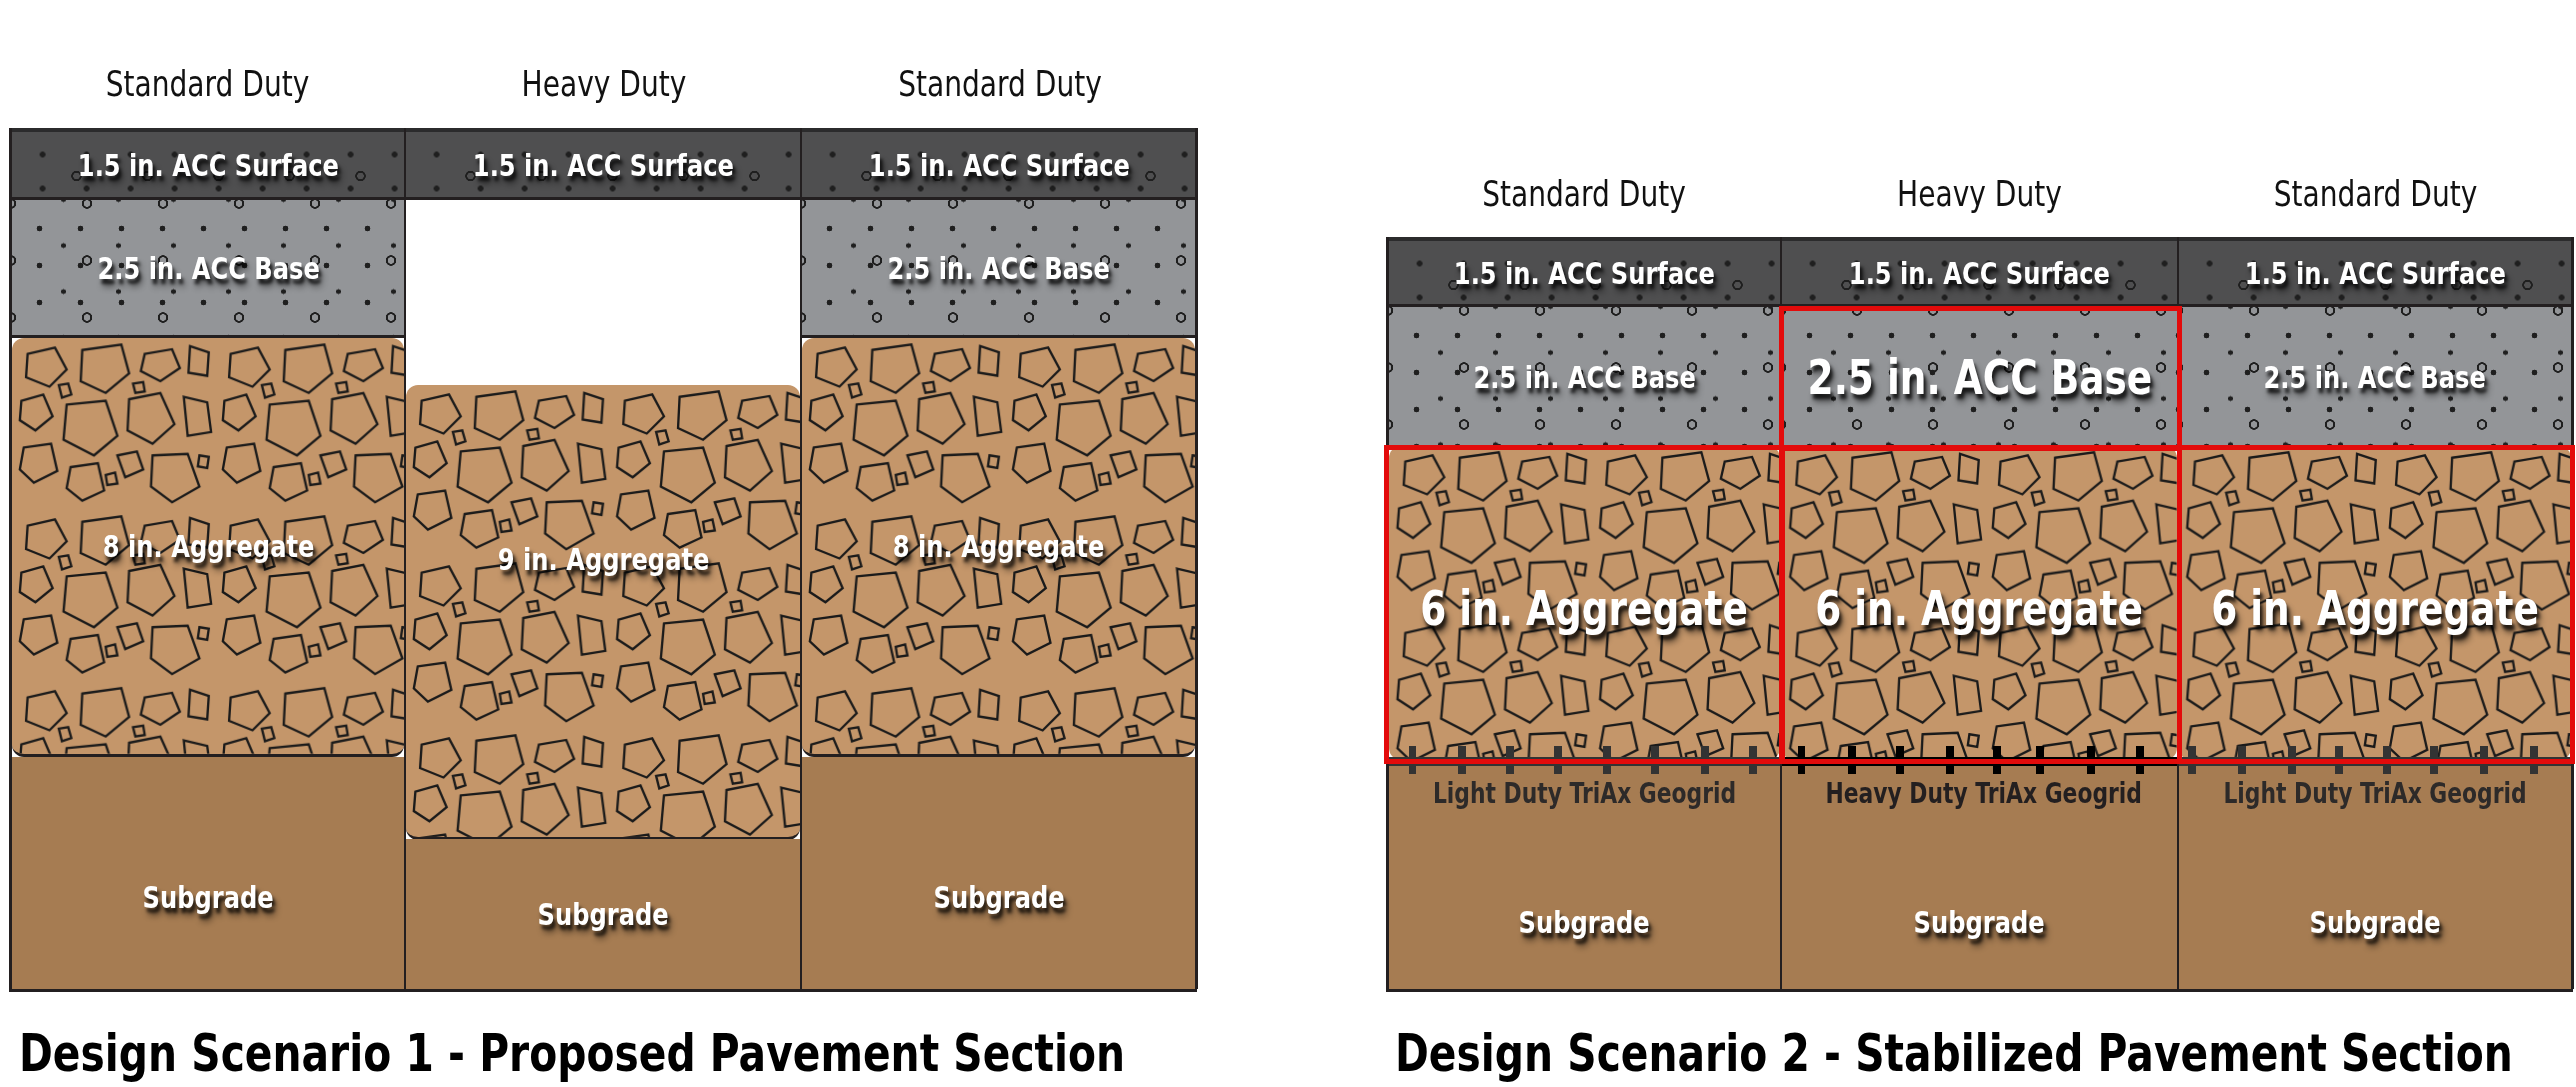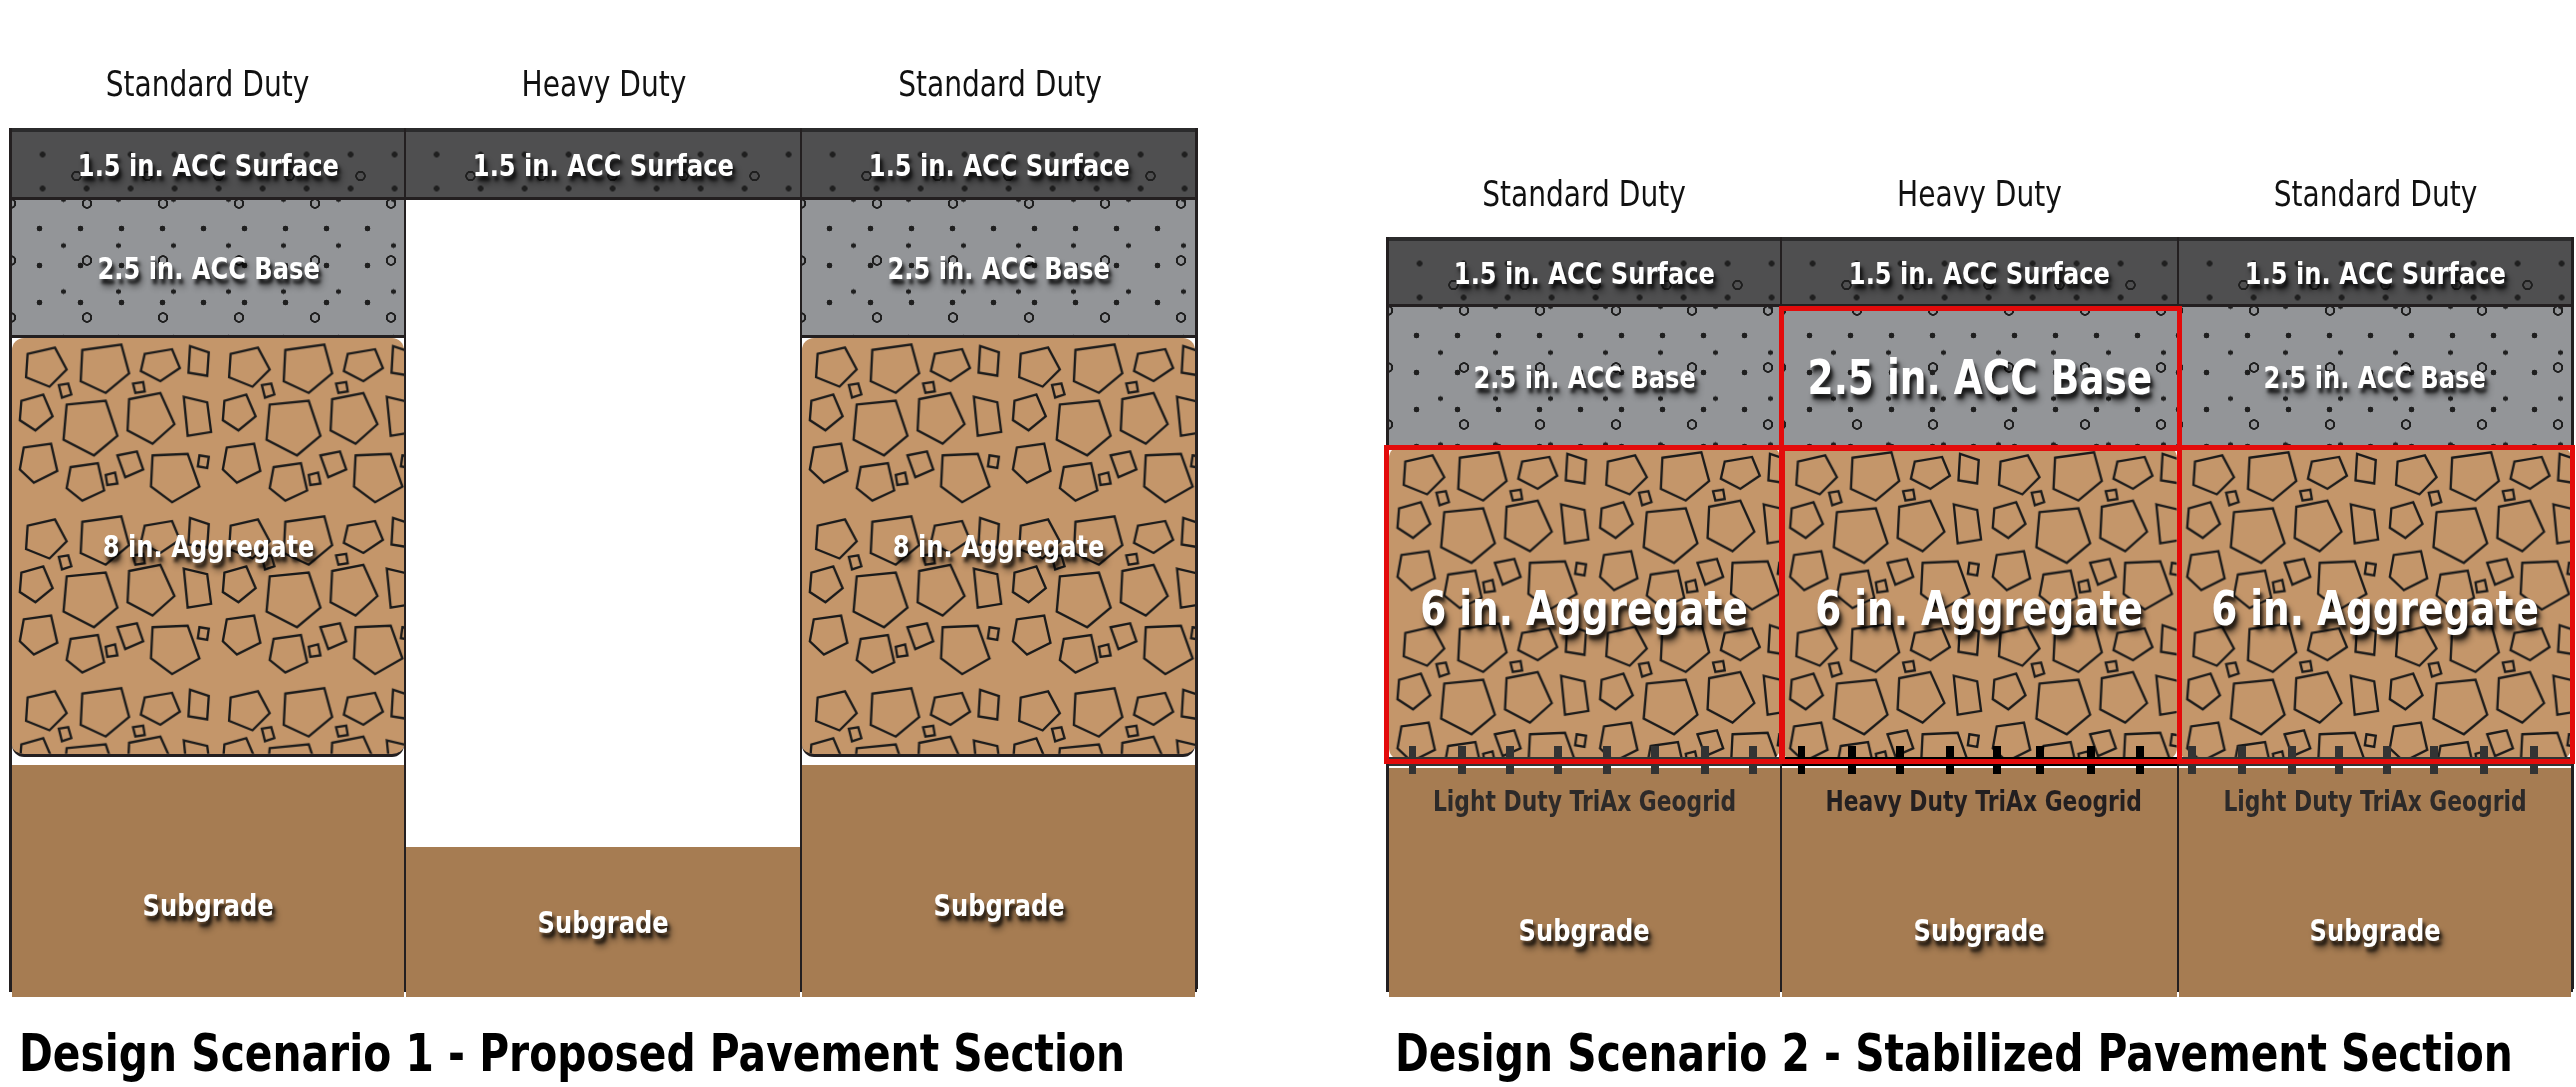--- a/index.html
+++ b/index.html
@@ -22,21 +22,21 @@
       radial-gradient(circle, transparent 3.1px, #1f1f1f 3.5px, #1f1f1f 5px, transparent 5.5px);
     background-size:44px 34px, 71px 52px; background-position:8.6px 5.5px, 29px 18px; }
   .base { background-color:#939598; border-bottom:3.9px solid #231f20;
     background-image:
       radial-gradient(circle, #1f1f1f 2.7px, transparent 3.1px),
       radial-gradient(circle, #1f1f1f 2.3px, transparent 2.7px),
       radial-gradient(circle, transparent 3.1px, #1f1f1f 3.5px, #1f1f1f 5px, transparent 5.5px);
     background-size:41px 37px, 55px 46px, 76px 57px; background-position:7px 10px, 24px 22.6px, 37px 32px; }
   .aggregate { background-color:#c4966a; border-bottom:3.9px solid #231f20;border-radius:12px; }
   .aggregate svg { position:absolute; left:0; top:0; width:100%; height:100%; }
-  .subgrade { background-color:#a67c52;margin-top:8px; }
+  .subgrade { background-color:#a67c52; }
   .lbl {
     position:relative; z-index:2; color:#ffffff; font-family:"DejaVu Sans", sans-serif; font-weight:bold;
     white-space:nowrap; transform:scaleX(0.78);
     text-shadow: 3.1px 4.7px 3.9px rgba(0,0,0,0.75), 4.7px 7.8px 7.8px rgba(0,0,0,0.45);
   }
   .lbl.s1 { font-size:31px; }
   .lbl.big { font-size:48px; }
   .geolbl {
     position:absolute; left:0; right:0; text-align:center; color:#2d2a29;
     font-family:"DejaVu Sans", sans-serif; font-weight:bold; font-size:28px; white-space:nowrap;
@@ -96,20 +96,26 @@
     </div>
     <div class="layer subgrade" style="top:629px; height:232px; padding-top:47px;">
       <span class="lbl s1">Subgrade</span>
     </div>
   </div>
 
   <div class="col" style="left:397px; width:396px;">
     <div class="layer surface" style="top:0; height:72px;">
       <span class="lbl s1">1.5 in. ACC Surface</span>
     </div>
+    <div class="layer aggregate" style="top:257px; height:455px; align-items:flex-start; padding-top:156px;">
+      <svg viewBox="0 0 504 578" width="393" height="451">
+          <rect width="100%" height="100%" fill="url(#aggPat)"></rect>
+        </svg>
+      <span class="lbl s1">9 in. Aggregate</span>
+    </div>
     <div class="layer subgrade" style="top:711px; height:150px;">
       <span class="lbl s1">Subgrade</span>
     </div>
   </div>
 
   <div class="col last" style="left:793px; width:396px;">
     <div class="layer surface" style="top:0; height:72px;">
       <span class="lbl s1">1.5 in. ACC Surface</span>
     </div>
     <div class="layer base" style="top:72px; height:138px;">

